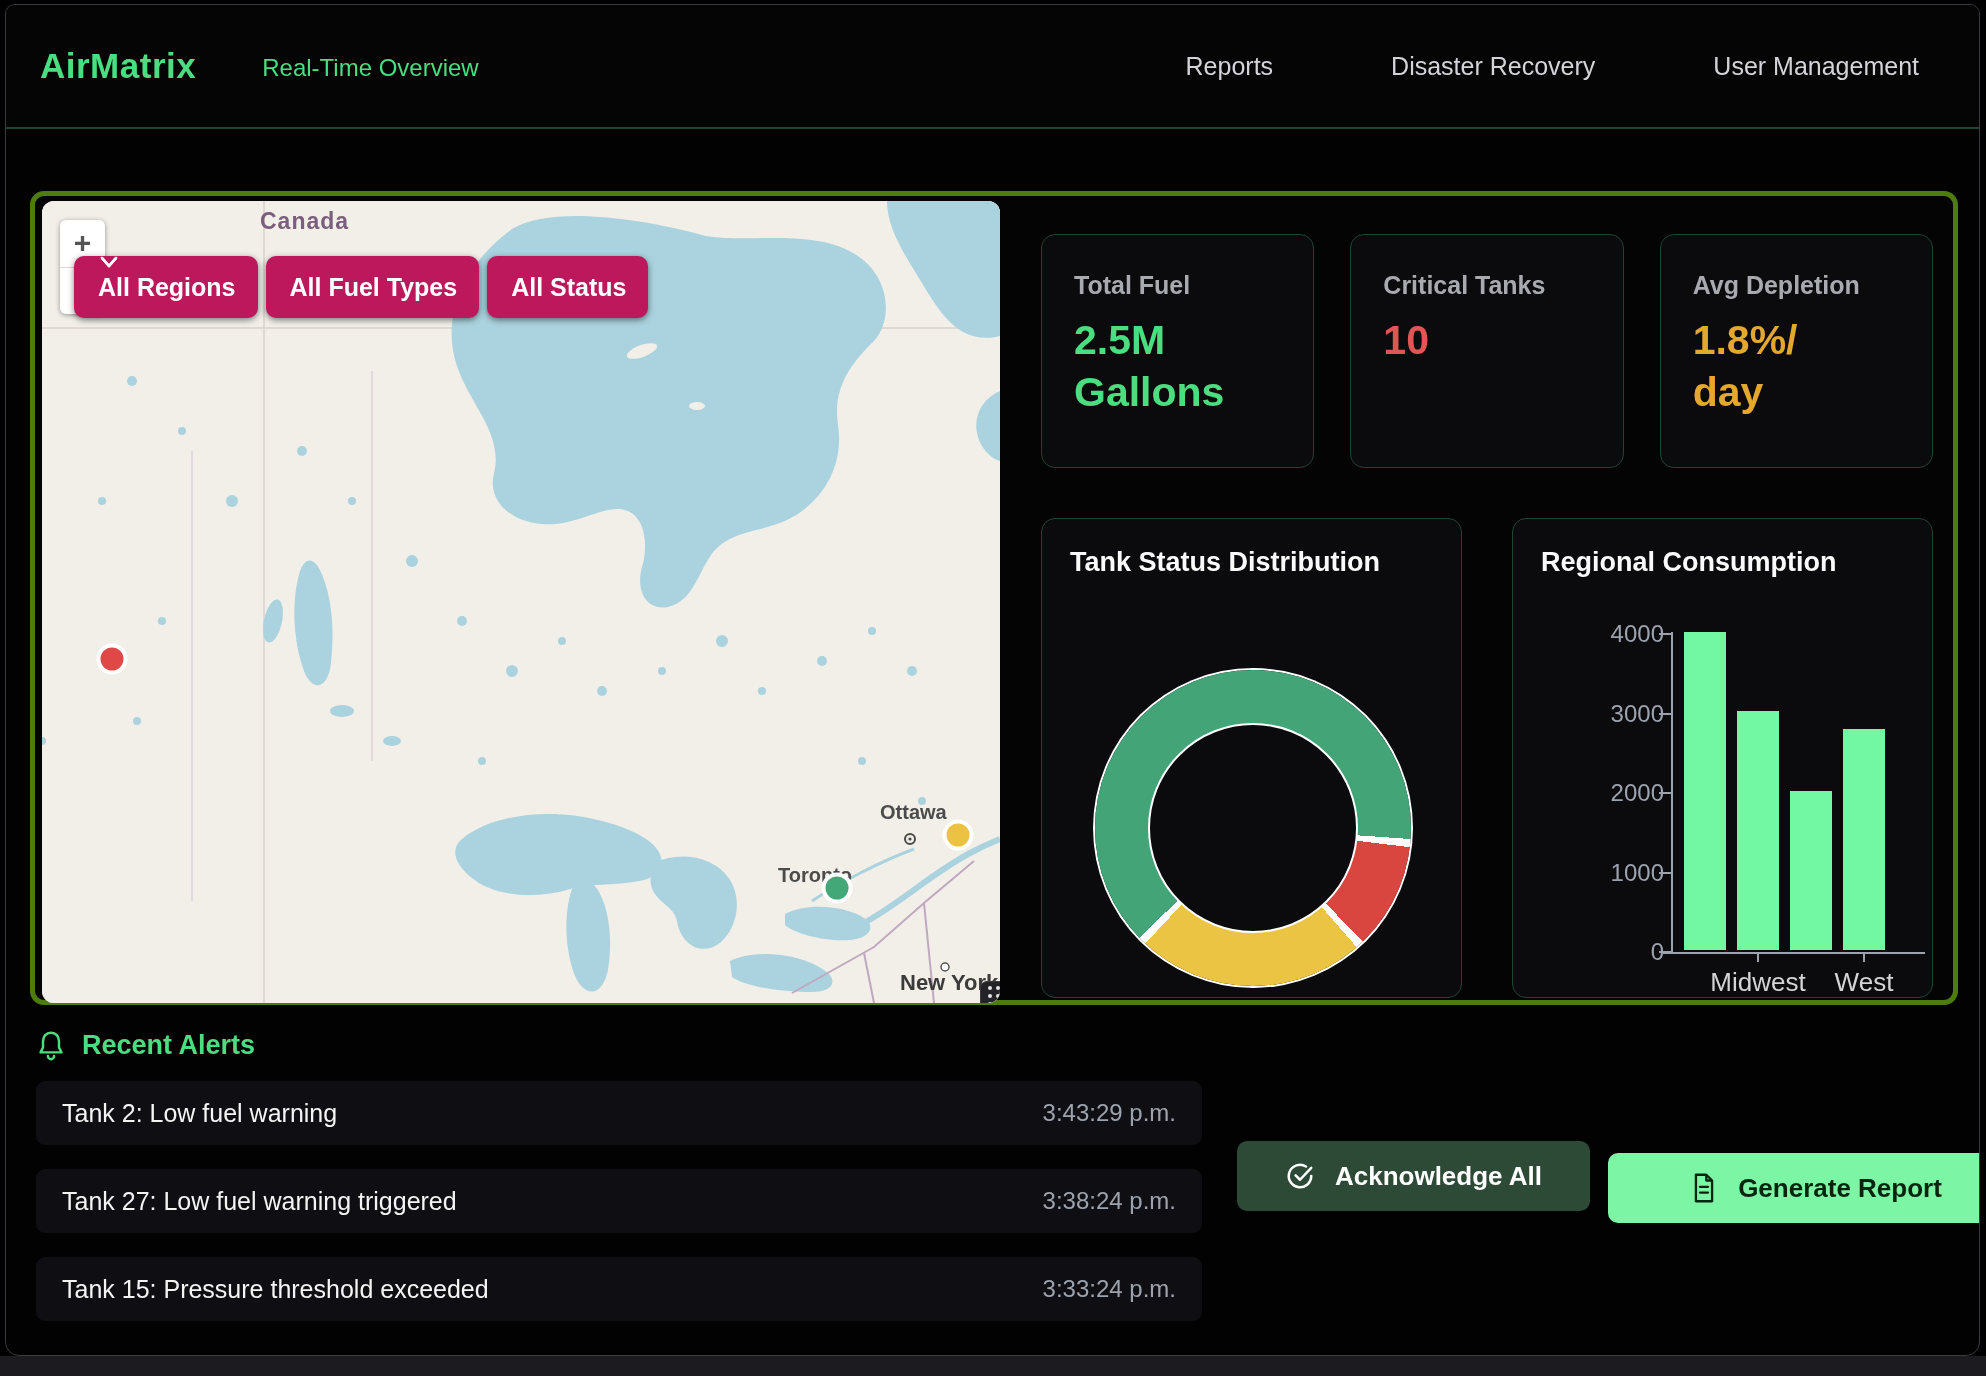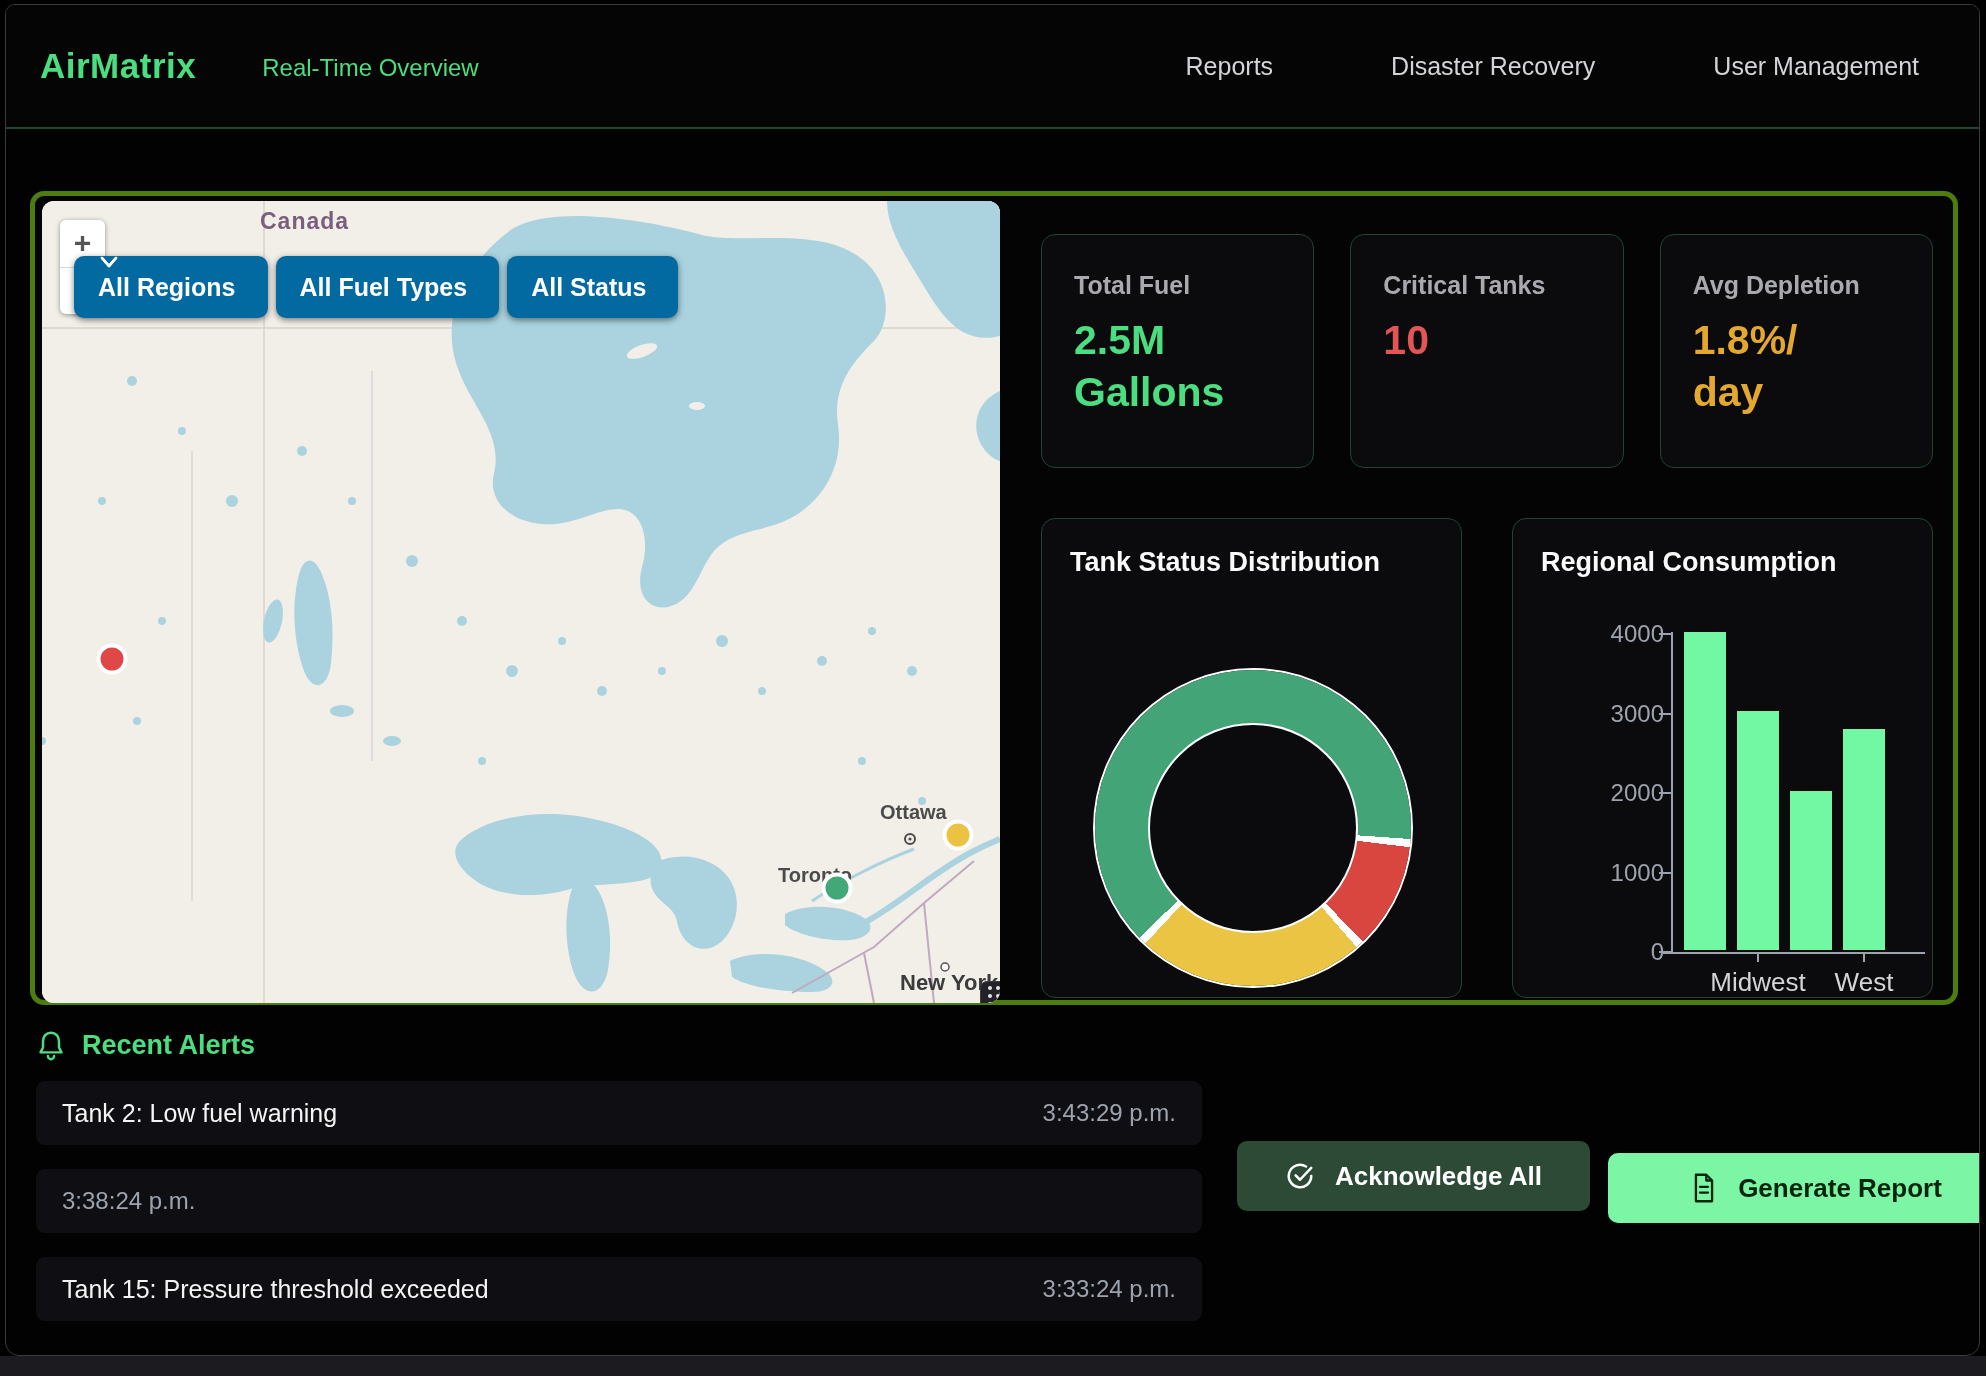--- a/index.html
+++ b/index.html
@@ -29,23 +29,23 @@
   .map { position:absolute; left:7px; top:5px; width:958px; height:802px;
     border-radius:12px; overflow:hidden; background:#f2efe9; }
   .map svg { position:absolute; left:0; top:0; }
   .zoom-ctl { position:absolute; left:18px; top:19px; width:45px; height:94px;
     background:#fff; border-radius:6px; box-shadow:0 1px 5px rgba(0,0,0,.4);
     display:flex; flex-direction:column; }
   .zoom-btn { flex:1; display:flex; align-items:center; justify-content:center;
     font-size:30px; font-weight:bold; color:#555; cursor:pointer;}
   .zoom-btn:first-child { border-bottom:1px solid #d9d9d9; }
   .filter-bar { position:absolute; left:32px; top:55px; display:flex; gap:8px; }
-  .dd { height:62px; background:#0369a1; border-radius:10px; color:#fff;
+  .dd { height:62px; background:#be185d; border-radius:10px; color:#fff;
     display:flex; align-items:center; justify-content:space-between;
-    padding:0 32px 0 24px; font-size:25px; font-weight:600; cursor:pointer;
+    padding:0 22px 0 24px; font-size:25px; font-weight:600; cursor:pointer;
     box-shadow:0 2px 6px rgba(0,0,0,.5); }
   .dd + .dd { margin-left:0; }
   .dd svg { margin-left:26px; }
   .grip { position:absolute; right:-8px; bottom:-8px; width:28px; height:30px;
     background:#232327; border:1px solid #3a3a3f; border-radius:7px;
     display:grid; grid-template-columns:repeat(2,4px); grid-auto-rows:4px;
     gap:4px; justify-content:center; align-content:center; cursor:grab;}
   .grip i { width:4px; height:4px; border-radius:50%; background:#e4e4e7; }
 
   
@@ -303,20 +303,21 @@
       <path d="M9.5 22 a2.5 2.5 0 0 0 5 0" fill="none" stroke="#4ade80" stroke-width="2" stroke-linecap="round"></path>
     </svg>
     <span style="color: rgb(74, 222, 128);">Recent Alerts</span>
   </div>
 
   <div class="alert-row" style="top:1076px">
     <span class="alert-text">Tank 2: Low fuel warning</span>
     <span class="alert-time">3:43:29 p.m.</span>
   </div>
   <div class="alert-row" style="top:1164px">
+    <span class="alert-text">Tank 27: Low fuel warning triggered</span>
     <span class="alert-time">3:38:24 p.m.</span>
   </div>
   <div class="alert-row" style="top:1252px">
     <span class="alert-text">Tank 15: Pressure threshold exceeded</span>
     <span class="alert-time">3:33:24 p.m.</span>
   </div>
 
   <button class="btn btn-ack">
     <svg width="30" height="30" viewBox="0 0 24 24">
       <path d="M21 12 a9 9 0 1 1 -4.2 -7.6" fill="none" stroke="#fff" stroke-width="2" stroke-linecap="round"></path>

